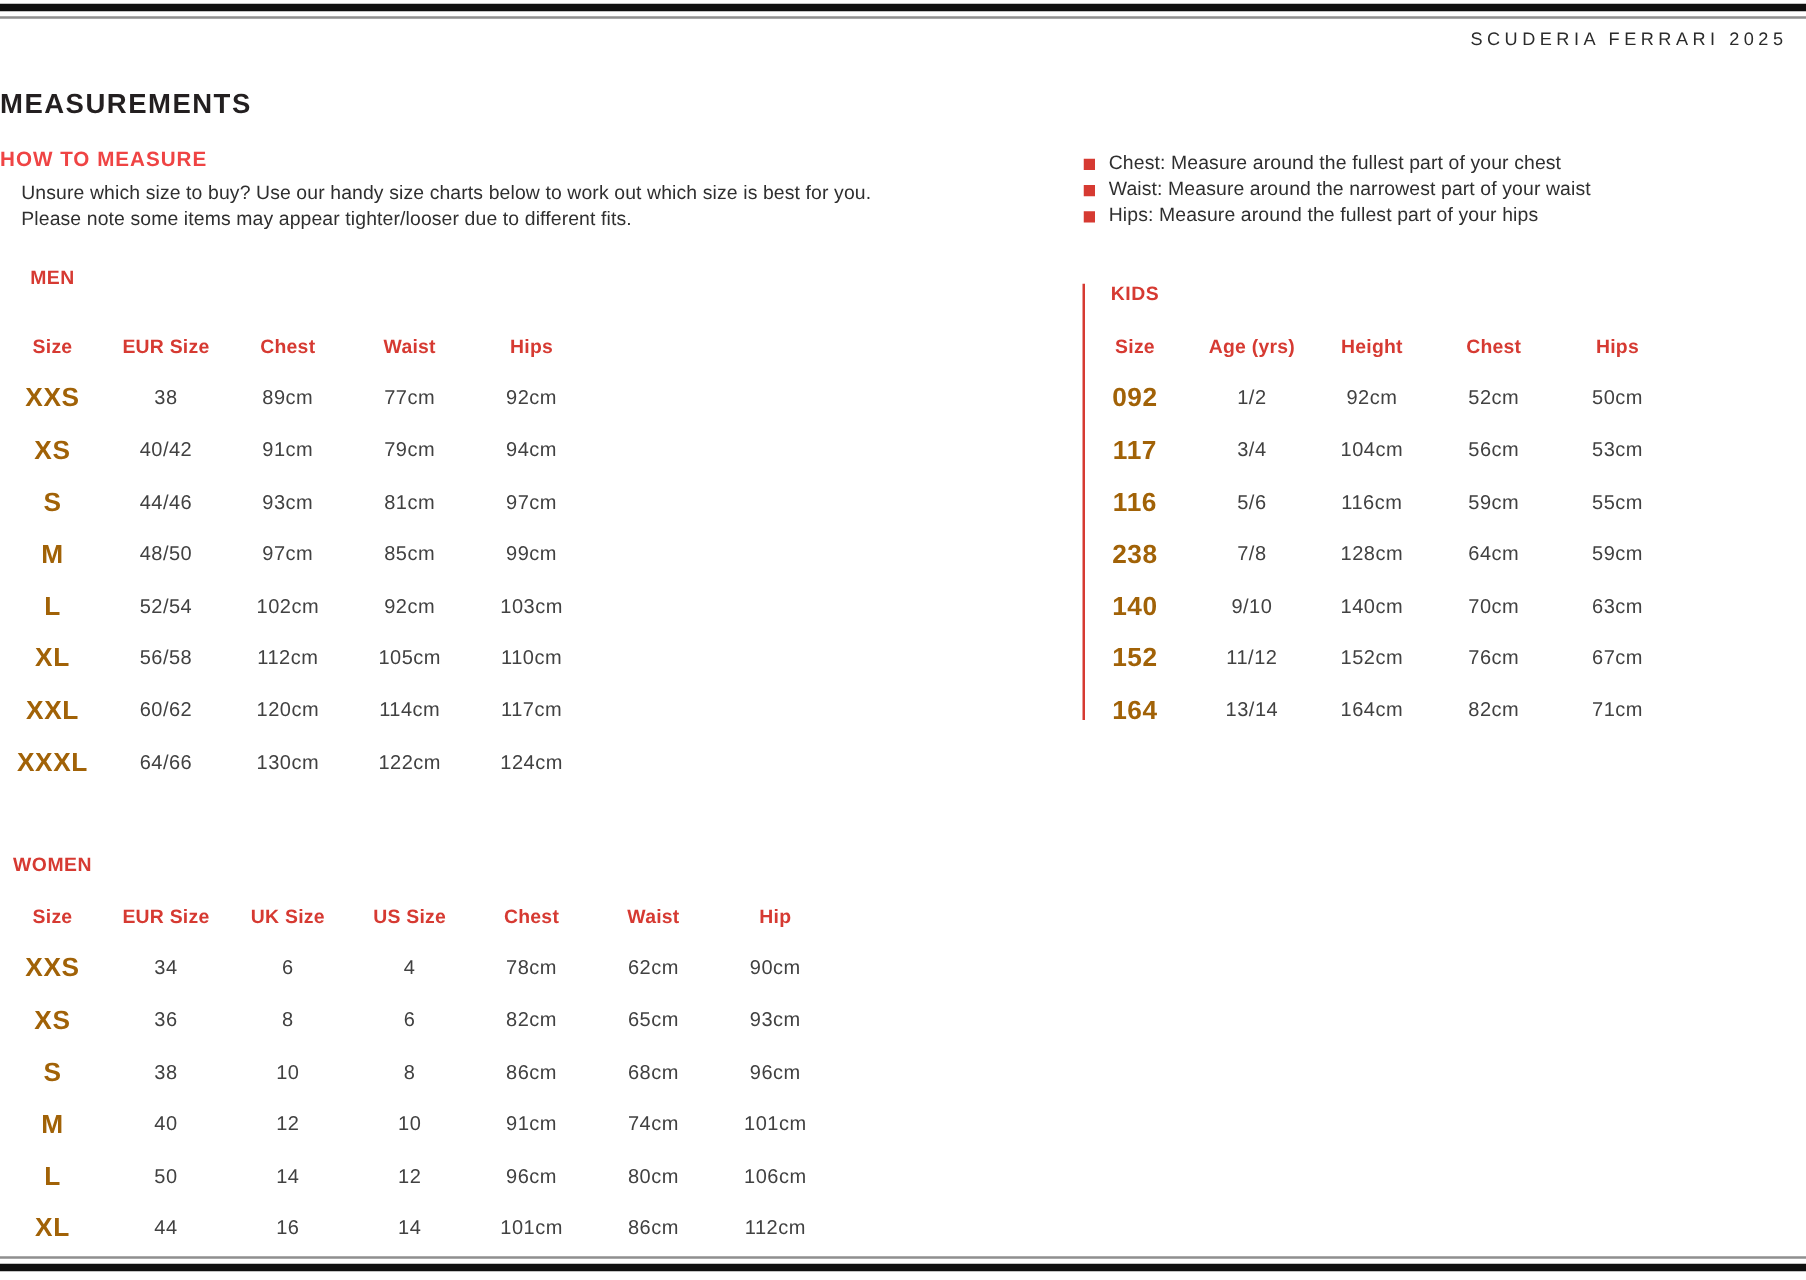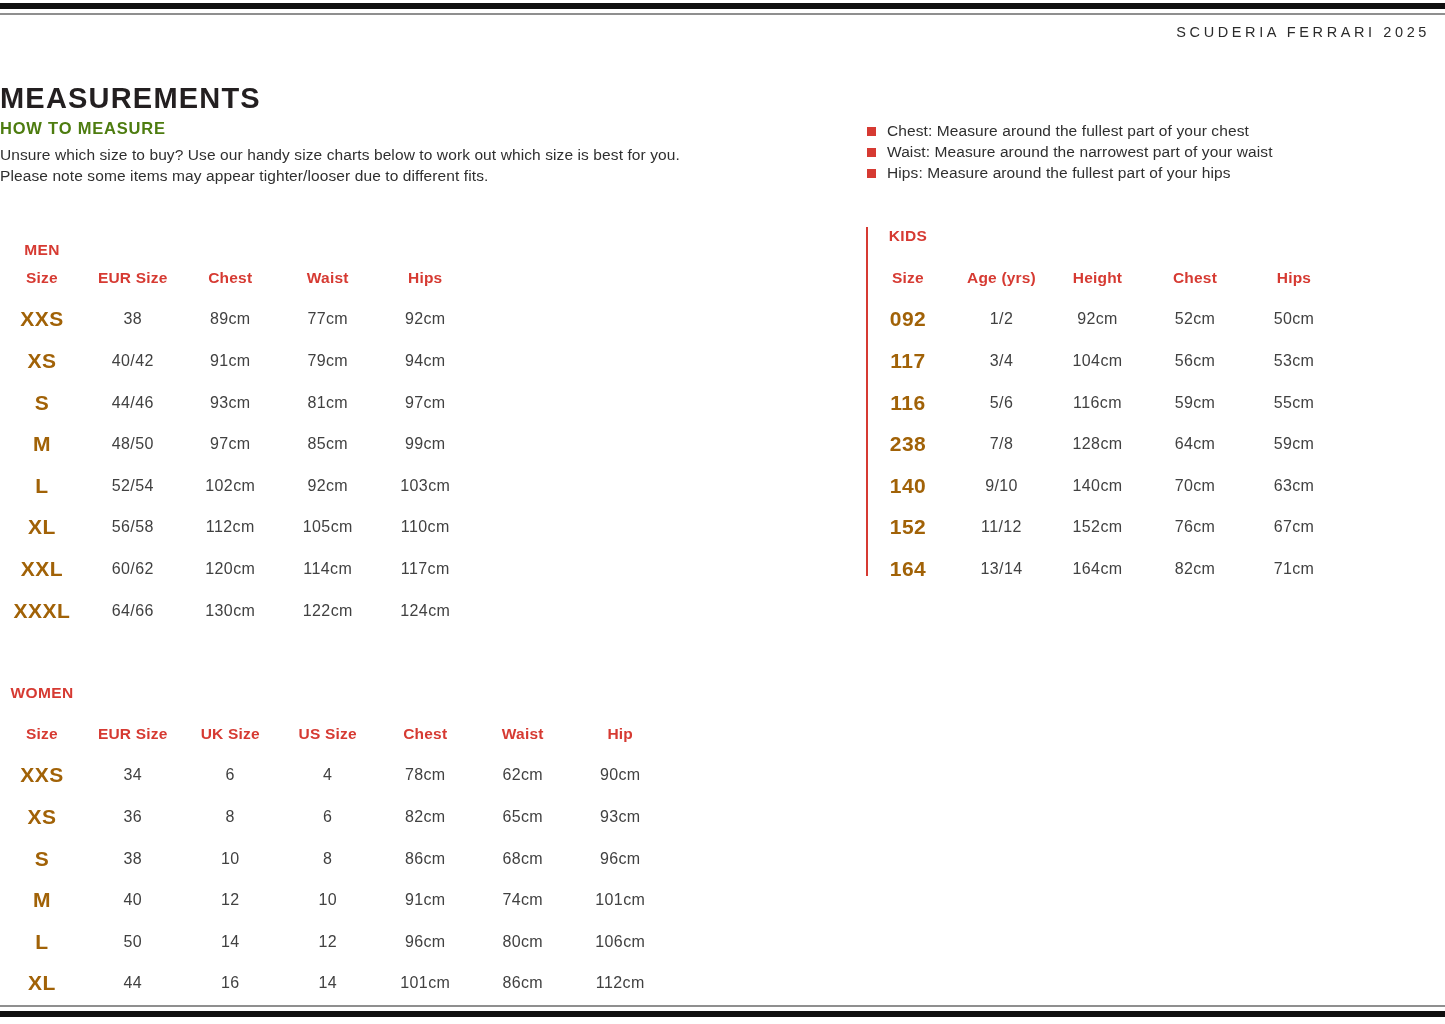--- a/index.html
+++ b/index.html
@@ -17,43 +17,43 @@
   .rule-thin.bottom{ top:1005px; }
   .rule-bar.bottom { top:1011px; }
 
   
   .brand {
     position:absolute; top:24px; right:15px;
     font-size:14.5px; letter-spacing:3.6px; color:#2b2b2b; white-space:nowrap;
   }
   .page-title {
     position:absolute; top:70px; left:0;
-    font-size:29px; font-weight:800; letter-spacing:1.2px; color:#231f20;margin-top:12px;
+    font-size:22px; font-weight:800; letter-spacing:1.2px; color:#231f20;
   }
   .howto { position:absolute; top:119px; left:0; }
-  .howto h2 { font-size:16.5px; font-weight:800; letter-spacing:0.8px; margin-bottom:6px; color:#4d7c0f; }
-  .howto p  { font-size:15.5px; line-height:21px; color:#2f2f2f; letter-spacing:0.1px; }
+  .howto h2 { font-size:16.5px; font-weight:800; letter-spacing:0.8px; margin-bottom:6px; color:#ef4444; }
+  .howto p  { font-size:15.5px; line-height:21px; color:#2f2f2f; letter-spacing:0.1px;padding-left:17px; }
 
   .tips { position:absolute; top:122px; left:867px; }
   .tip  { display:flex; align-items:flex-start; height:21px; font-size:15.5px; color:#2f2f2f; letter-spacing:0.1px; }
   .tip .sq { width:9px; height:9px; background:var(--red); margin:5px 11px 0 0; flex:0 0 auto; }
 
   
   :root { --red:#d63a32; }
   .tbl-title {
     position:absolute; font-size:15.5px; font-weight:800; color:var(--red);
     letter-spacing:0.4px; text-align:center;
   }
   .grid { position:absolute; display:grid; grid-auto-rows:41.6px; }
   .grid .tcell { display:flex; align-items:center; justify-content:center; white-space:nowrap; }
   .grid .th       { color:var(--red); font-weight:800; font-size:15.5px; letter-spacing:0.2px; }
   .grid .cell-size{ color:#a16207; font-weight:800; font-size:21px; letter-spacing:0.5px; }
   .grid .cell-val { color:#414141; font-size:16px; letter-spacing:0.4px; }
 
-  .men-title   { top:241px; left:0;    width:84px; }
+  .men-title   { top:214px; left:0;    width:84px; }
   .men-grid    { top:257px; left:0;    grid-template-columns:84px 97.5px 97.5px 97.5px 97.5px; }
   .kids-title  { top:227px; left:862px; width:92px; }
   .kids-grid   { top:257px; left:862px; grid-template-columns:92px 95px 97px 98px 100px; }
   .women-title { top:684px; left:0;    width:84px; }
   .women-grid  { top:713px; left:0;    grid-template-columns:84px 97.5px 97.5px 97.5px 97.5px 97.5px 97.5px; }
 
   .v-divider {
     position:absolute; top:227px; left:866px; width:1.5px; height:349px;
     background:var(--red);
   }

